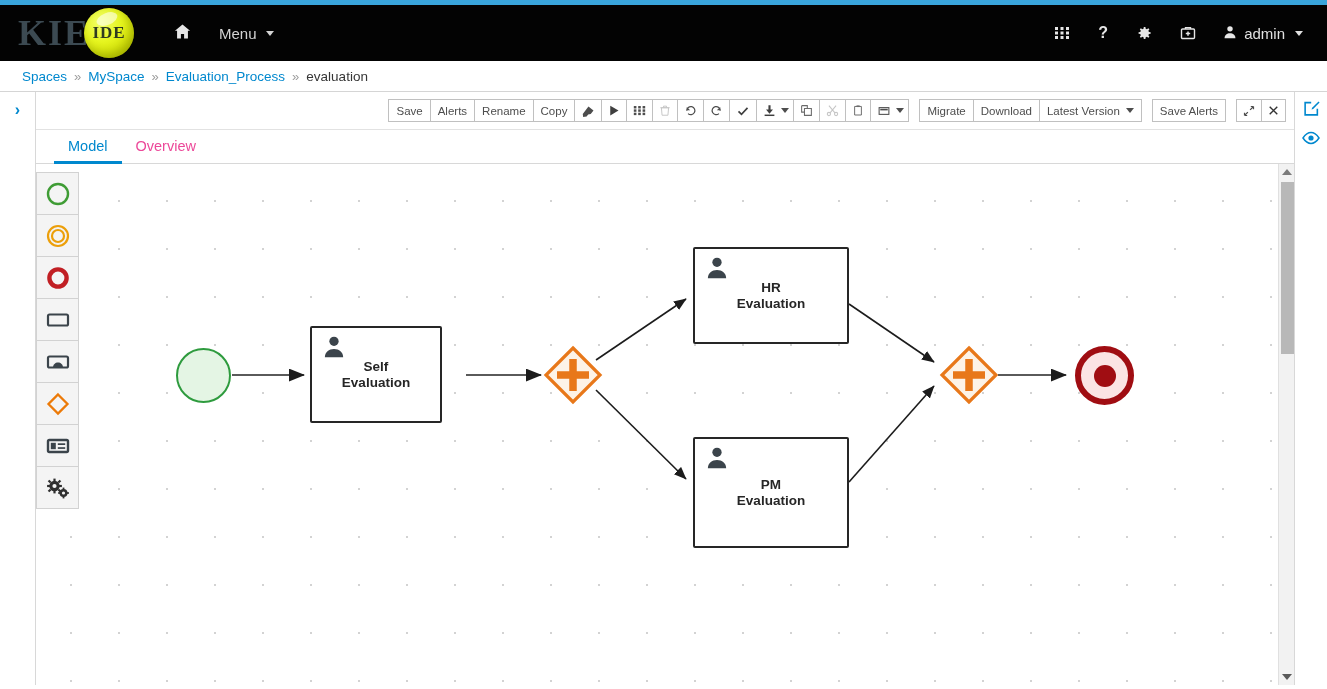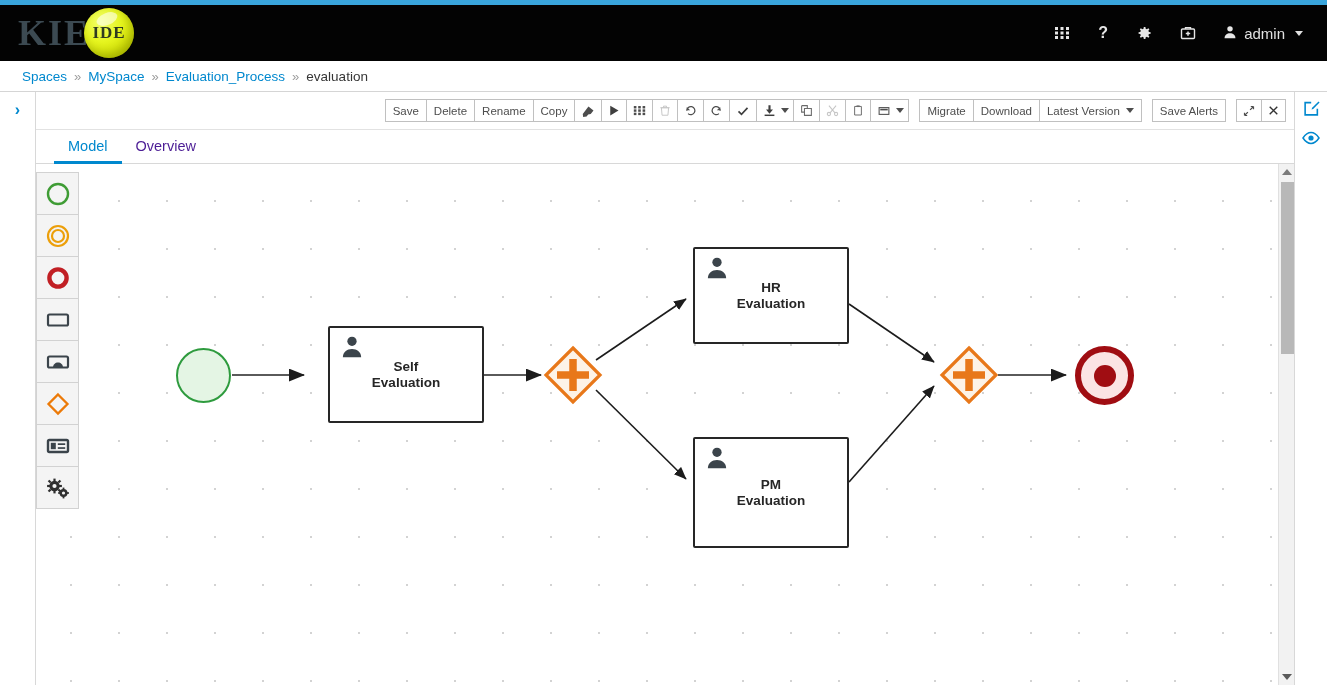--- a/index.html
+++ b/index.html
@@ -108,21 +108,21 @@
   .tbtn.icon { padding: 0 6px; }
   .tbtn.disabled { color:#c6c6c6; cursor:default; }
   .tbtn svg { display:block; }
 
   
   .tabs {
     height: 34px; display:flex; align-items:flex-end; gap: 0;
     padding-left: 18px; border-bottom:1px solid #d8d8d8; background:#fff;
   }
   .tab {
-    font-size: 14.5px; color:#4c1d95; padding: 4px 14px 7px 14px;
+    font-size: 14.5px; color:#ec4899; padding: 4px 14px 7px 14px;
     cursor:pointer; border-bottom: 3px solid transparent; position:relative; top:1px;
   }
   .tab.active { color:#0088ce; border-bottom-color:#0088ce; }
 
   
   .canvas-wrap { flex:1; position:relative; background:#fff; overflow:hidden; }
   .canvas {
     position:absolute; inset:0; right:16px;
     background-image: radial-gradient(#d3d3d3 1.1px, transparent 1.2px);
     background-size: 48px 48px;
@@ -196,20 +196,33 @@
 <div id="app">
 
   <div class="accent-bar"></div>
 
   <div class="masthead">
     <div class="brand">
       <span class="brand-kie">KIE</span>
       <span class="brand-ball">
         <span class="brand-ide">IDE</span>
       </span>
+    </div>
+    <div class="mast-nav">
+      <div class="mast-item">
+        <span>
+          <svg width="17" height="17" viewBox="0 0 16 16">
+              <path fill="#e6e6e6" d="M8 1.5 0.9 7.4h2v7.1h3.6v-4.2h3v4.2h3.6V7.4h2z"></path>
+            </svg>
+        </span>
+      </div>
+      <div class="mast-item">
+        <span>Menu</span>
+        <span class="caret"></span>
+      </div>
     </div>
     <div class="mast-right">
       <div class="mast-icon">
         <svg width="16" height="16" viewBox="0 0 16 16">
           <g fill="#e6e6e6">
             <rect x="1" y="2" width="3" height="3"></rect>
               <rect x="6.5" y="2" width="3" height="3"></rect>
               <rect x="12" y="2" width="3" height="3"></rect>
             <rect x="1" y="6.5" width="3" height="3"></rect>
               <rect x="6.5" y="6.5" width="3" height="3"></rect>
@@ -265,21 +278,21 @@
     </div>
 
     <div class="editor">
 
       <div class="editor-header">
 
         <div class="toolbar">
 
           <div class="btn-group">
             <div class="tbtn">Save</div>
-            <div class="tbtn">Delete</div>
+            <div class="tbtn">Alerts</div>
             <div class="tbtn">Rename</div>
             <div class="tbtn">Copy</div>
 
             <div class="tbtn icon">
               <svg width="14" height="13" viewBox="0 0 16 16">
                   <path fill="#4d4d4d" d="M1 11.5 9.2 3.3l5.5 5.5-4 4H7.5L5.3 15H1z" transform="rotate(-8 8 8)"></path>
                 </svg>
             </div>
             <div class="tbtn icon">
               <svg width="12" height="13" viewBox="0 0 16 16">
@@ -414,21 +427,21 @@
 
             <line x1="813" y1="140" x2="898" y2="198" stroke="#1c1c1c" stroke-width="1.6" marker-end="url(#arrow)"></line>
 
             <line x1="813" y1="318" x2="898" y2="222" stroke="#1c1c1c" stroke-width="1.6" marker-end="url(#arrow)"></line>
 
             <line x1="962" y1="211" x2="1030" y2="211" stroke="#5a5a5a" stroke-width="2" marker-end="url(#arrow)"></line>
           </svg>
 
           <div class="ev-start" style="left:140px; top:184px; width:55px; height:55px;"></div>
 
-          <div class="task" style="left:292px; top:162px; width:156px; height:97px;">
+          <div class="task" style="left:274px; top:162px; width:132px; height:97px;">
             <span class="task-user-icon">
               <svg width="24" height="24" viewBox="0 0 16 16">
                   <circle cx="8" cy="4.2" r="3.1" fill="#3b444b"></circle>
                   <path d="M1.9 14.8c0-3.4 2.7-5.5 6.1-5.5s6.1 2.1 6.1 5.5z" fill="#3b444b"></path>
                 </svg>
             </span>
             <span class="task-label">Self
 Evaluation</span>
           </div>
 

